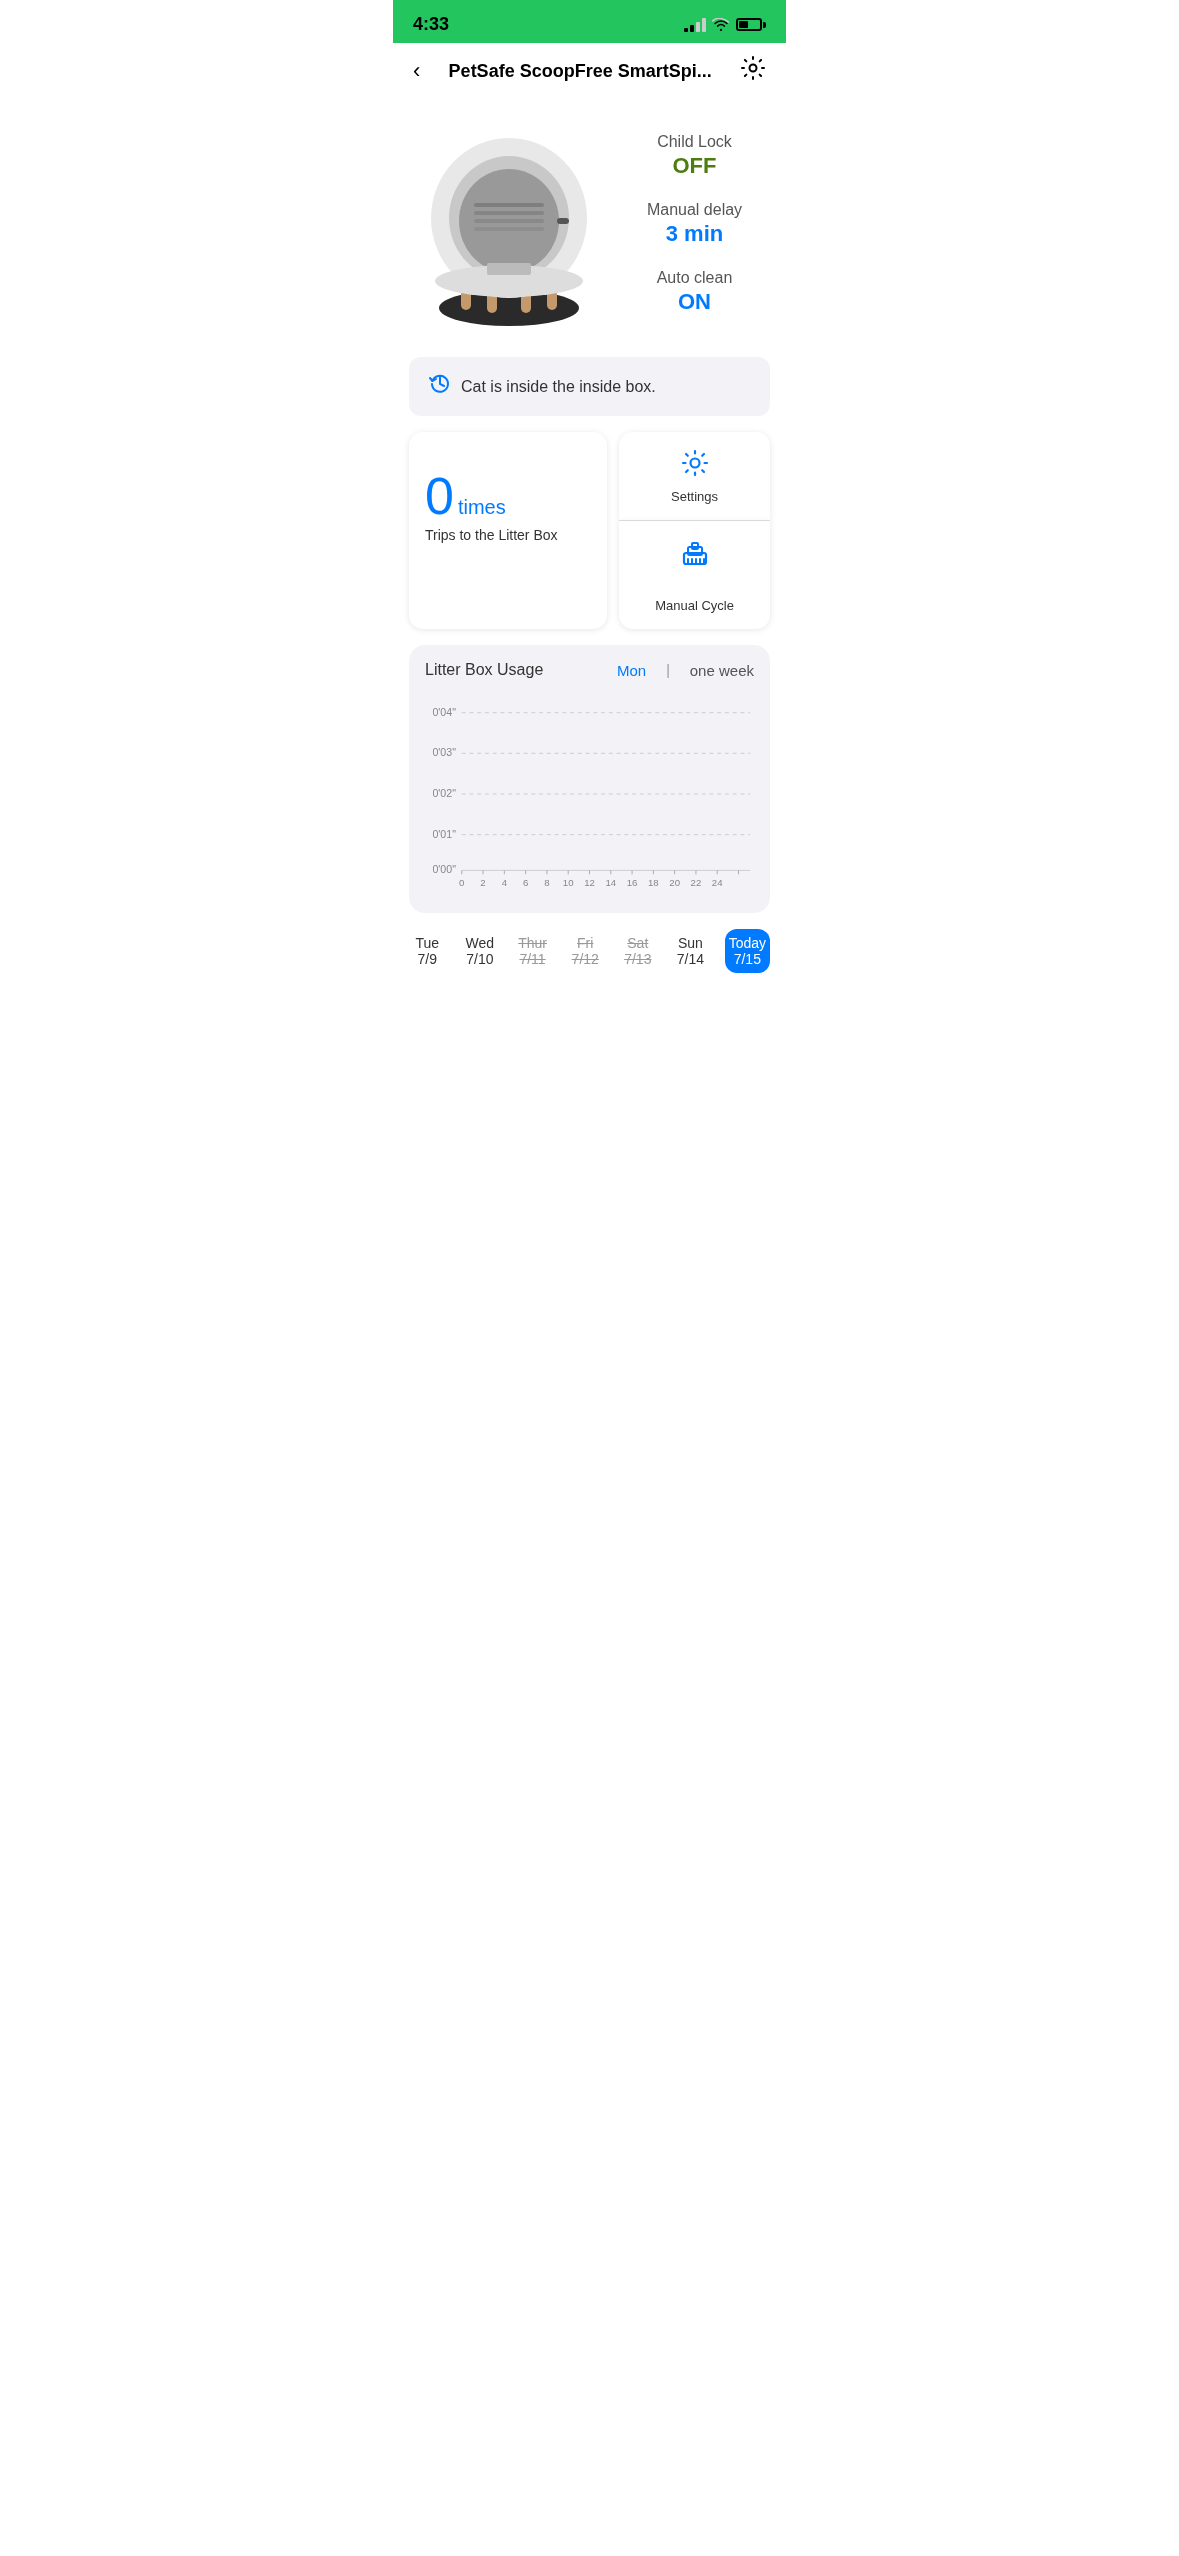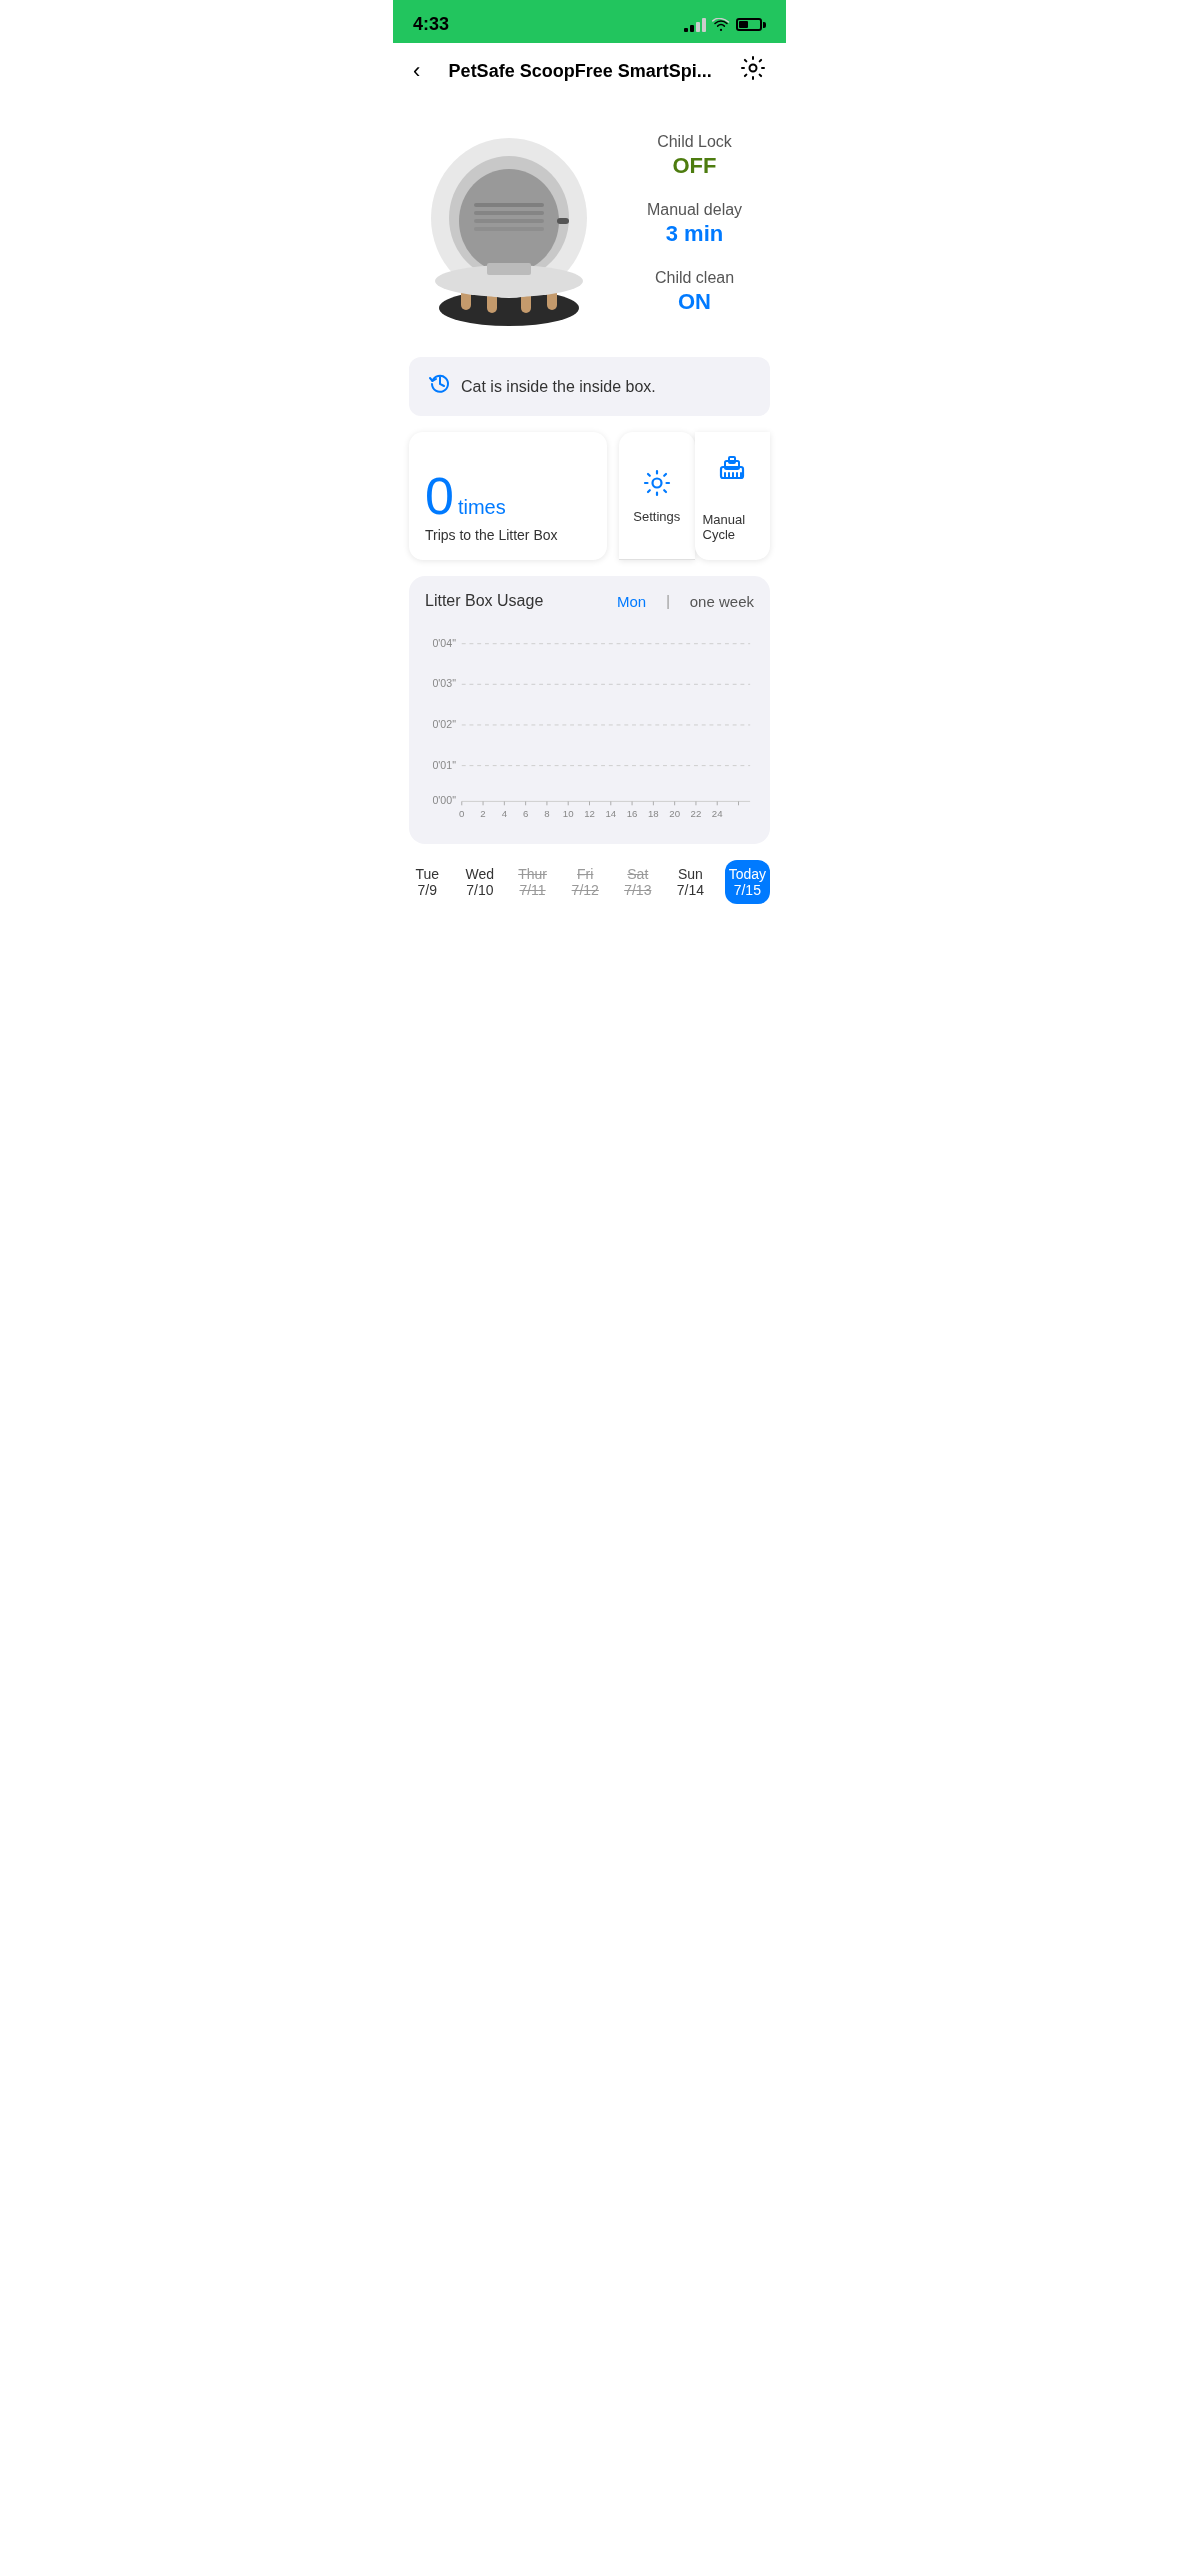--- a/index.html
+++ b/index.html
@@ -194,21 +194,21 @@
     }
     .trips-label {
       font-size: 14px;
       color: #333;
       margin-top: 4px;
       line-height: 1.3;
     }
 
     .right-cards {
       display: flex;
-      flex-direction: row;
+      flex-direction: column;
       flex: 1;
       gap: 0;
     }
     .action-btn-card {
       background: #fff;
       border-radius: 14px;
       display: flex;
       flex-direction: column;
       align-items: center;
       justify-content: center;
@@ -390,21 +390,21 @@
   <div class="device-stats">
     <div class="stat-item">
       <div class="stat-label">Child Lock</div>
       <div class="stat-value-red">OFF</div>
     </div>
     <div class="stat-item">
       <div class="stat-label">Manual delay</div>
       <div class="stat-value-blue">3 min</div>
     </div>
     <div class="stat-item">
-      <div class="stat-label">Child clean</div>
+      <div class="stat-label">Auto clean</div>
       <div class="stat-value-blue">ON</div>
     </div>
   </div>
 </div>
 
 <div class="status-banner">
   <span class="status-banner-icon">
     <svg width="22" height="22" viewBox="0 0 22 22" fill="none">
       <path d="M11 4V11L15 13" stroke="#007AFF" stroke-width="2" stroke-linecap="round"></path>
       <path d="M3.5 8A8 8 0 1 1 3 11" stroke="#007AFF" stroke-width="2" stroke-linecap="round"></path>

